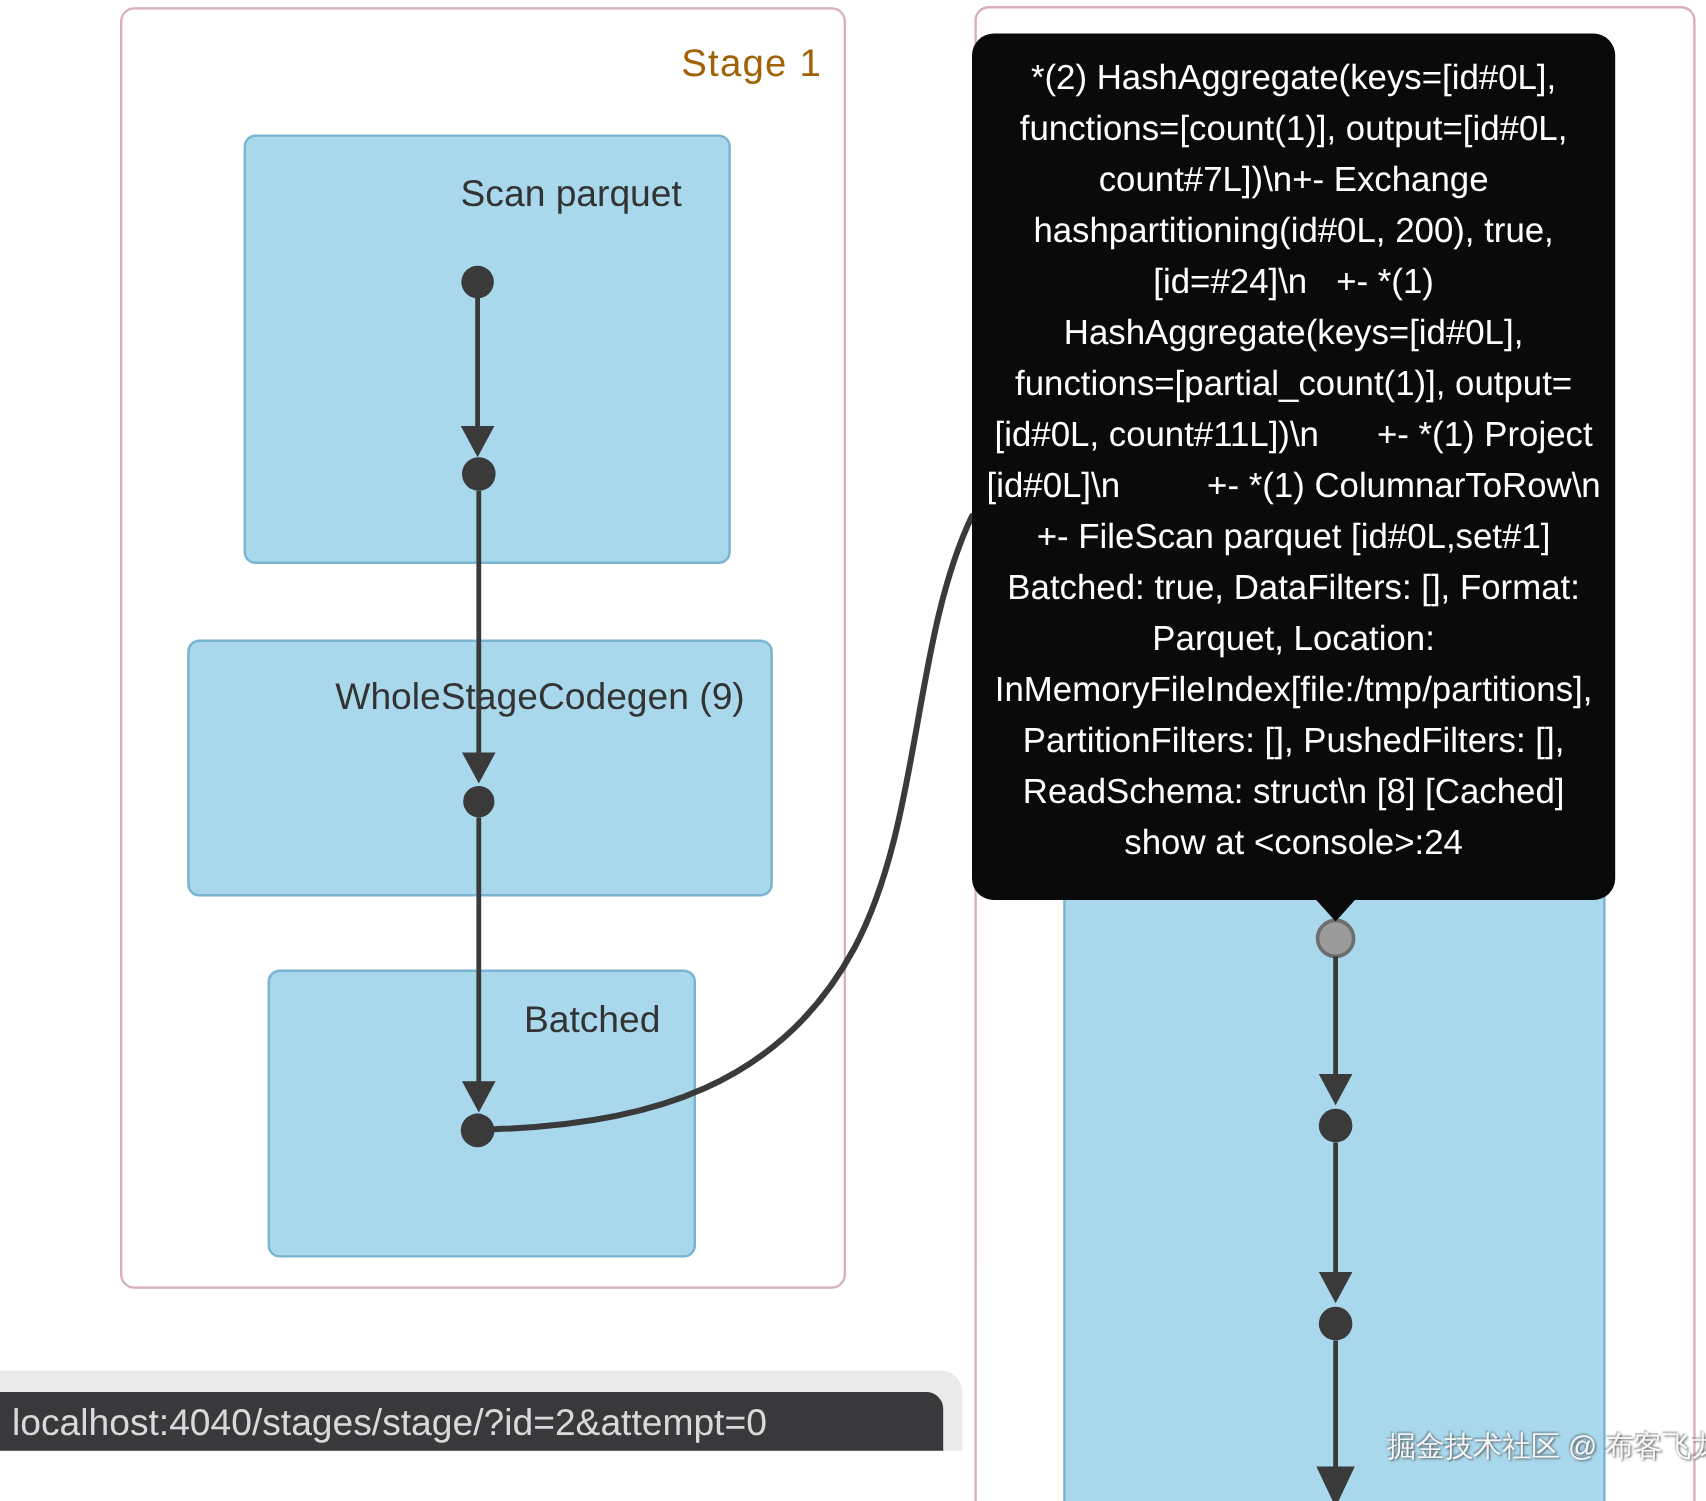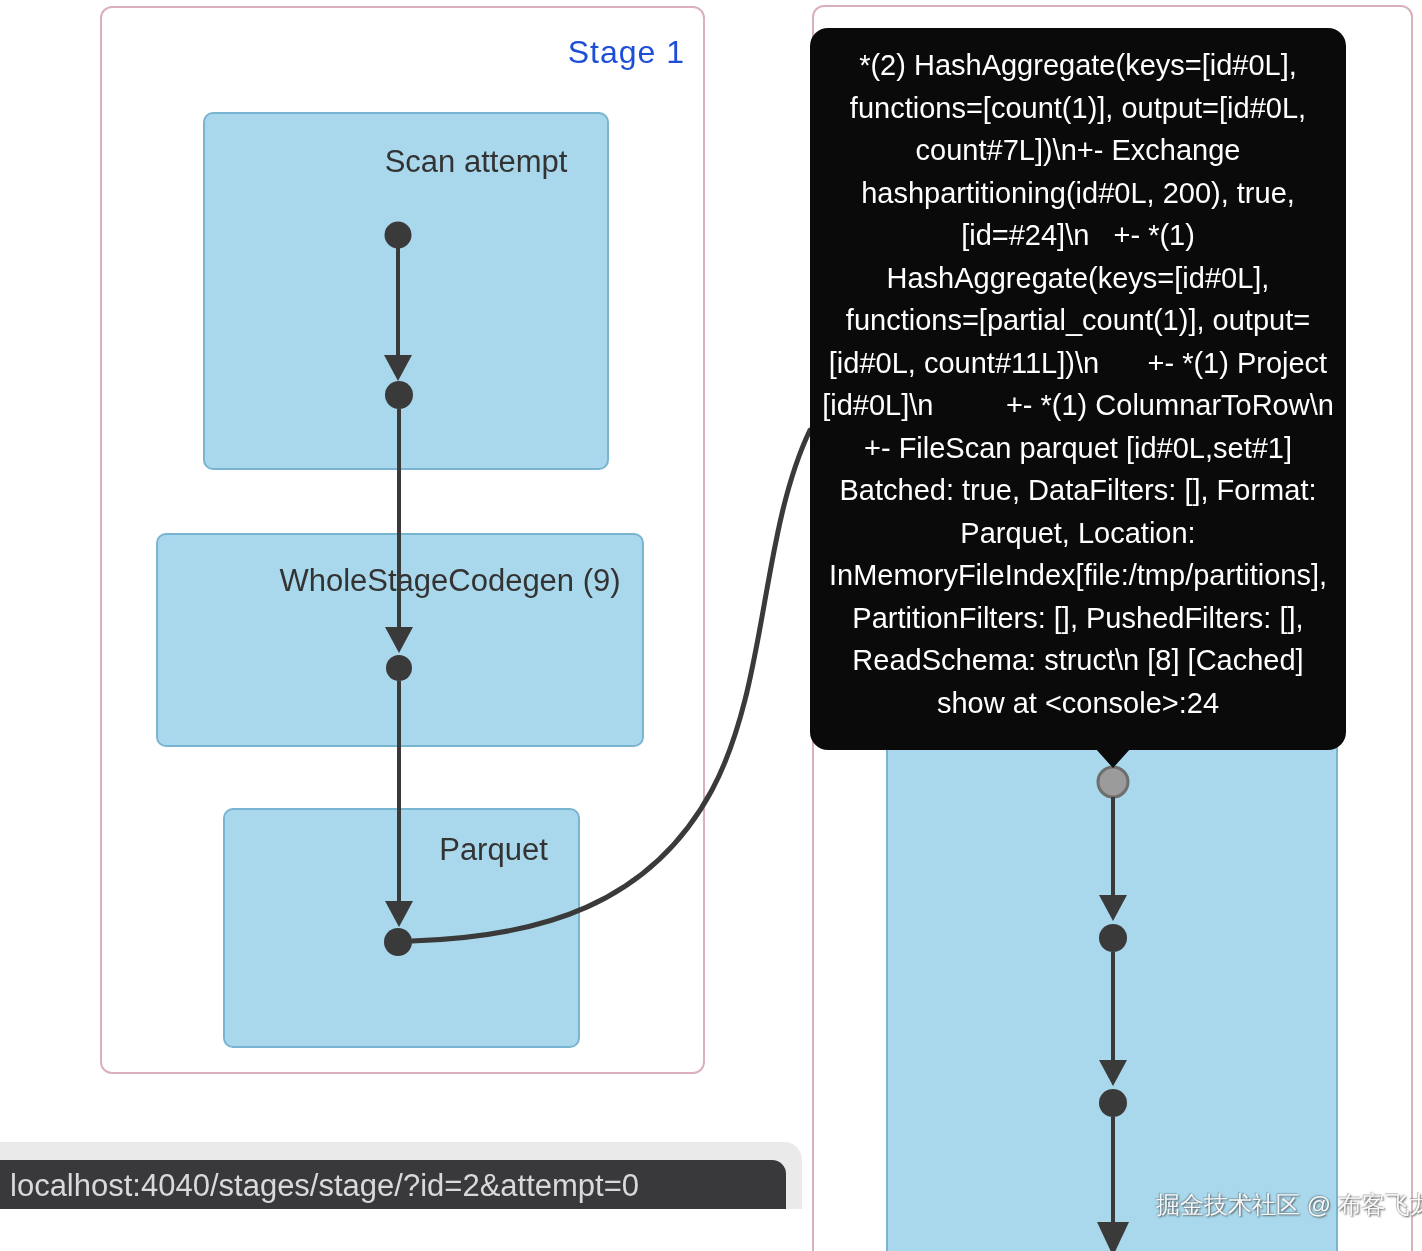--- a/index.html
+++ b/index.html
@@ -17,21 +17,21 @@
     border: 2px solid #d9b0bc;
     border-radius: 12px;
   }
   #stage1-box { left: 100px; top: 6px; width: 605px; height: 1068px; }
   #stage2-box { left: 812px; top: 5px; width: 601px; height: 1340px; }
   .stage-label {
     position: absolute;
     top: 26px; right: 18px;
     font-size: 32px;
     letter-spacing: 1px;
-    color: #1d4ed8;
+    color: #a16207;
   }
   .dag-node {
     position: absolute;
     background: #a9d8ec;
     border: 2px solid #79b4d0;
     border-radius: 10px;
     font-size: 31px;
     color: #333;
   }
   #node-scan       { left: 203px; top: 112px; width: 406px; height: 358px; }
@@ -112,27 +112,27 @@
   }
 </style>
 </head>
 <body>
 
 <div class="stage-box" id="stage1-box">
   <span class="stage-label">Stage 1</span>
 </div>
 
 <div class="dag-node" id="node-scan">
-  <span class="node-label">Scan attempt</span>
+  <span class="node-label">Scan parquet</span>
 </div>
 <div class="dag-node" id="node-wsc">
   <span class="node-label">WholeStageCodegen (9)</span>
 </div>
 <div class="dag-node" id="node-exchange">
-  <span class="node-label">Parquet</span>
+  <span class="node-label">Batched</span>
 </div>
 
 <div class="stage-box" id="stage2-box"></div>
 <div class="dag-node" id="node-stage2"></div>
 
 <svg id="edges-svg">
   <g stroke="#3a3a3a" fill="#3a3a3a" stroke-width="4">
     <circle cx="398" cy="235" r="13.5" stroke="none"></circle>
     <line x1="398" y1="248" x2="398" y2="358"></line>
     <polygon points="384,355 412,355 398,381" stroke="none"></polygon>

